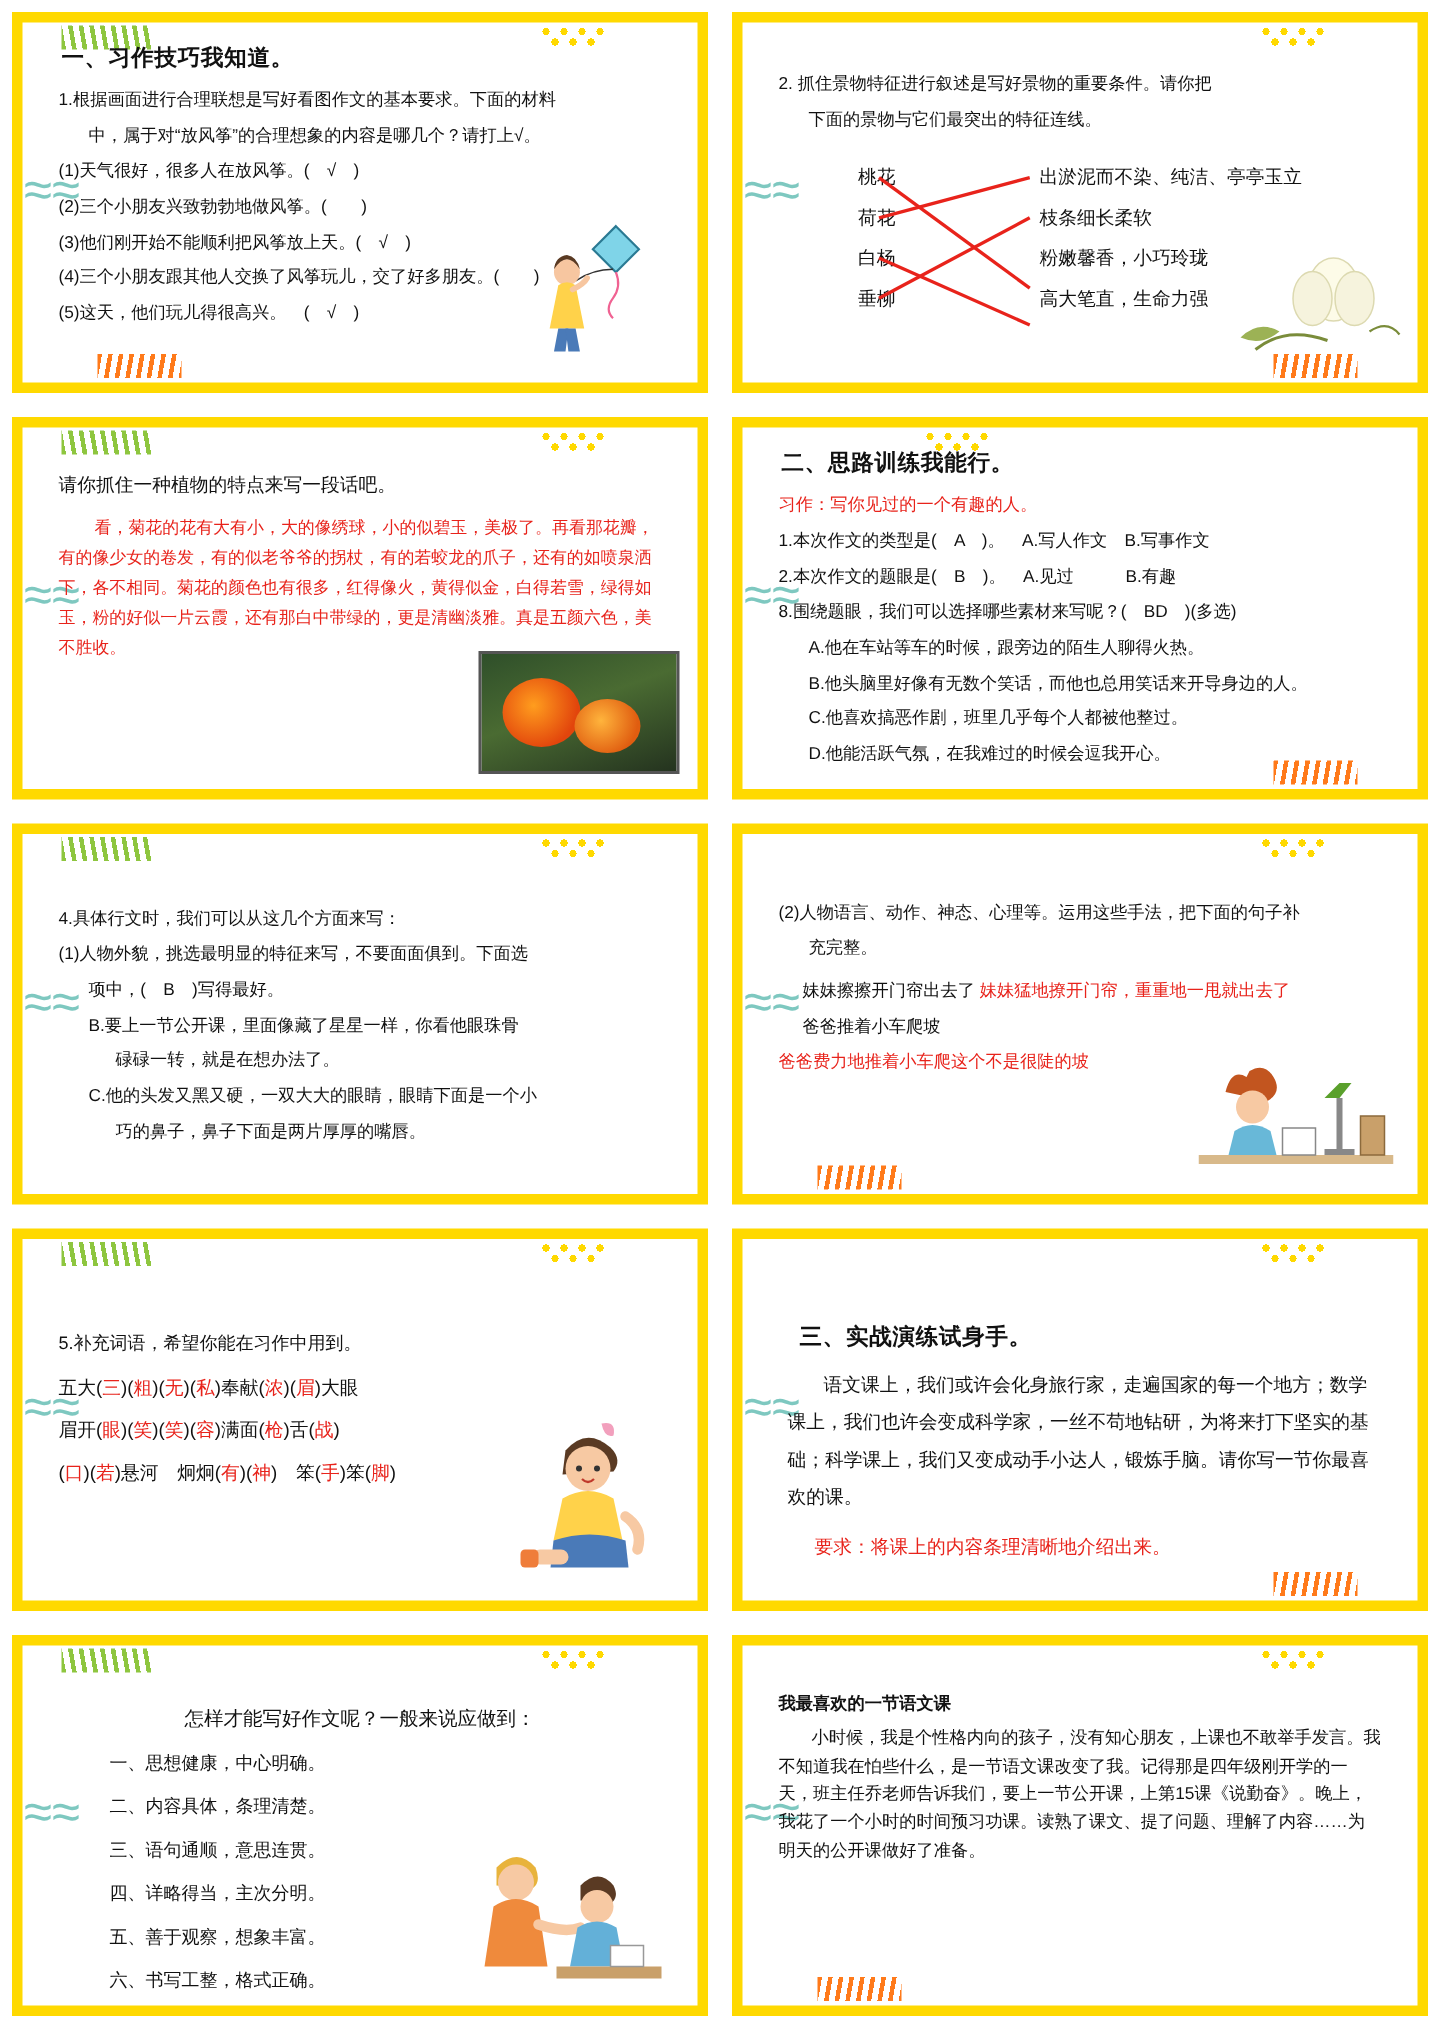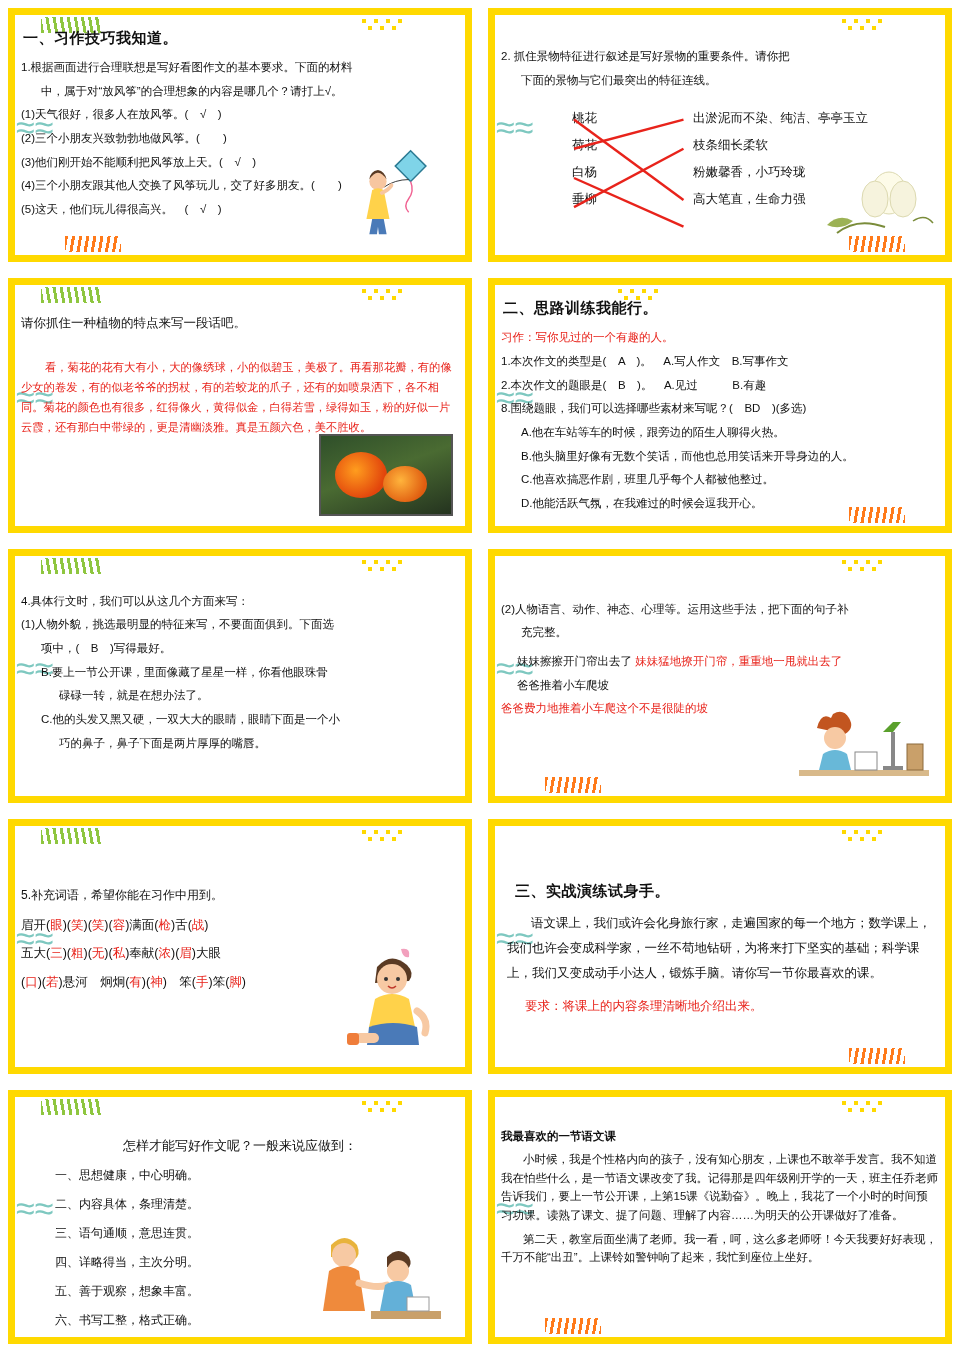--- a/index.html
+++ b/index.html
@@ -15,21 +15,21 @@
      radial-gradient(circle 2.4px at 41px 4px,#ffd900 99%,transparent 100%),
      radial-gradient(circle 2.4px at 11px 11px,#ffd900 99%,transparent 100%),
      radial-gradient(circle 2.4px at 23px 11px,#ffd900 99%,transparent 100%),
      radial-gradient(circle 2.4px at 35px 11px,#ffd900 99%,transparent 100%);}
   .dots.tl{top:2px;left:120px;} .dots.tr{top:2px;right:60px;}
   .stripe{position:absolute;width:56px;height:16px;background:repeating-linear-gradient(100deg,#ff7a1a 0 3px,transparent 3px 7px);}
   .stripe.bl{bottom:3px;left:50px;} .stripe.br{bottom:3px;right:40px;}
   .green{position:absolute;width:60px;height:16px;background:repeating-linear-gradient(80deg,#8ec63f 0 3px,transparent 3px 7px);}
   .green.tl{top:2px;left:26px;}
   .squig{position:absolute;left:1px;top:44%;width:12px;height:40px;color:#7ec8c0;font-size:34px;line-height:12px;}
-  .inner{position:relative;height:100%;box-sizing:border-box;padding:14px 6px;color:#111;}
+  .inner{position:relative;height:100%;box-sizing:border-box;padding:14px 24px;color:#111;}
   .h1{font-size:15px;font-weight:bold;letter-spacing:.5px;margin:0 0 10px 2px;}
   p{margin:0 0 5px 0;font-size:11.5px;line-height:1.62;}
   .indent2{padding-left:20px;}
   .red{color:#e8231b;}
   
   .match{display:flex;justify-content:center;gap:96px;position:relative;margin-top:16px;font-size:12.5px;line-height:2.15;}
   .match .col span{display:block;}
   .lines{position:absolute;inset:0;pointer-events:none;}
   
   .flower{position:absolute;right:12px;bottom:10px;width:130px;height:78px;border:2px solid #555;
@@ -126,21 +126,21 @@
       </div>
     </div>
   </div>
 
   <div class="slide">
     <div class="frame">
       <div class="green tl"></div>
       <div class="dots tr"></div>
       <div class="squig">≈≈</div>
       <div class="inner">
-        <p style="font-size:12.5px;margin-top:14px;margin-bottom:23px">请你抓住一种植物的特点来写一段话吧。</p>
+        <p style="font-size:12.5px;margin-top:14px;margin-bottom:8px">请你抓住一种植物的特点来写一段话吧。</p>
         <p class="red" style="text-indent:24px;font-size:11.3px;line-height:1.78;padding-right:2px">看，菊花的花有大有小，大的像绣球，小的似碧玉，美极了。再看那花瓣，有的像少女的卷发，有的似老爷爷的拐杖，有的若蛟龙的爪子，还有的如喷泉洒下，各不相同。菊花的颜色也有很多，红得像火，黄得似金，白得若雪，绿得如玉，粉的好似一片云霞，还有那白中带绿的，更是清幽淡雅。真是五颜六色，美不胜收。</p>
         <div class="flower"></div>
       </div>
     </div>
   </div>
 
   <div class="slide">
     <div class="frame">
       <div class="dots tl"></div>
       <div class="stripe br"></div>
@@ -158,21 +158,21 @@
       </div>
     </div>
   </div>
 
   <div class="slide">
     <div class="frame">
       <div class="green tl"></div>
       <div class="dots tr"></div>
       <div class="squig">≈≈</div>
       <div class="inner">
-        <p style="margin-top:22px">4.具体行文时，我们可以从这几个方面来写：</p>
+        <p style="margin-top:34px">4.具体行文时，我们可以从这几个方面来写：</p>
         <p>(1)人物外貌，挑选最明显的特征来写，不要面面俱到。下面选</p>
         <p class="indent2">项中，(　B　)写得最好。</p>
         <p class="indent2">B.要上一节公开课，里面像藏了星星一样，你看他眼珠骨</p>
         <p style="padding-left:38px">碌碌一转，就是在想办法了。</p>
         <p class="indent2">C.他的头发又黑又硬，一双大大的眼睛，眼睛下面是一个小</p>
         <p style="padding-left:38px">巧的鼻子，鼻子下面是两片厚厚的嘴唇。</p>
       </div>
     </div>
   </div>
 
@@ -207,24 +207,24 @@
 
   <div class="slide">
     <div class="frame">
       <div class="green tl"></div>
       <div class="dots tr"></div>
       <div class="squig">≈≈</div>
       <div class="inner">
         <p style="margin-top:46px;font-size:12px">5.补充词语，希望你能在习作中用到。</p>
         <div class="fill">
           <div>
+            <span>五大</span><span>(</span><span class="red">三</span><span>)(</span><span class="red">粗</span><span>)</span><span>(</span><span class="red">无</span><span>)(</span><span class="red">私</span><span>)奉献</span><span>(</span><span class="red">浓</span><span>)(</span><span class="red">眉</span><span>)大眼</span>
+          </div>
+          <div>
             <span>眉开</span><span>(</span><span class="red">眼</span><span>)(</span><span class="red">笑</span><span>)</span><span>(</span><span class="red">笑</span><span>)(</span><span class="red">容</span><span>)满面</span><span>(</span><span class="red">枪</span><span>)舌</span><span>(</span><span class="red">战</span><span>)</span>
-          </div>
-          <div>
-            <span>五大</span><span>(</span><span class="red">三</span><span>)(</span><span class="red">粗</span><span>)</span><span>(</span><span class="red">无</span><span>)(</span><span class="red">私</span><span>)奉献</span><span>(</span><span class="red">浓</span><span>)(</span><span class="red">眉</span><span>)大眼</span>
           </div>
           <div>
             <span>(</span><span class="red">口</span><span>)(</span><span class="red">若</span><span>)悬河　</span><span>炯炯</span><span>(</span><span class="red">有</span><span>)(</span><span class="red">神</span><span>)　</span><span>笨</span><span>(</span><span class="red">手</span><span>)笨</span><span>(</span><span class="red">脚</span><span>)</span>
           </div>
         </div>
         <svg class="girl" viewBox="0 0 110 120">
           <path d="M40 26 q14 -16 30 -2 q8 8 2 16 l-34 2z" fill="#5a3a23"></path>
           <path d="M64 8 q10 -2 8 8 q-6 2 -8 -8z" fill="#f2a0bd"></path>
           <circle cx="55" cy="38" r="15" fill="#f7c9a3"></circle>
           <circle cx="49" cy="38" r="2" fill="#333"></circle>
@@ -282,18 +282,17 @@
   </div>
 
   <div class="slide">
     <div class="frame">
       <div class="dots tr"></div>
       <div class="stripe bl"></div>
       <div class="squig">≈≈</div>
       <div class="inner essay">
         <div class="title" style="margin-top:16px">我最喜欢的一节语文课</div>
         <p style="text-indent:22px">小时候，我是个性格内向的孩子，没有知心朋友，上课也不敢举手发言。我不知道我在怕些什么，是一节语文课改变了我。记得那是四年级刚开学的一天，班主任乔老师告诉我们，要上一节公开课，上第15课《说勤奋》。晚上，我花了一个小时的时间预习功课。读熟了课文、提了问题、理解了内容……为明天的公开课做好了准备。</p>
-        <p style="text-indent:22px">第二天，教室后面坐满了老师。我一看，呵，这么多老师呀！今天我要好好表现，千万不能“出丑”。上课铃如警钟响了起来，我忙到座位上坐好。</p>
       </div>
     </div>
   </div>
 
 </div>
 
 </body></html>

